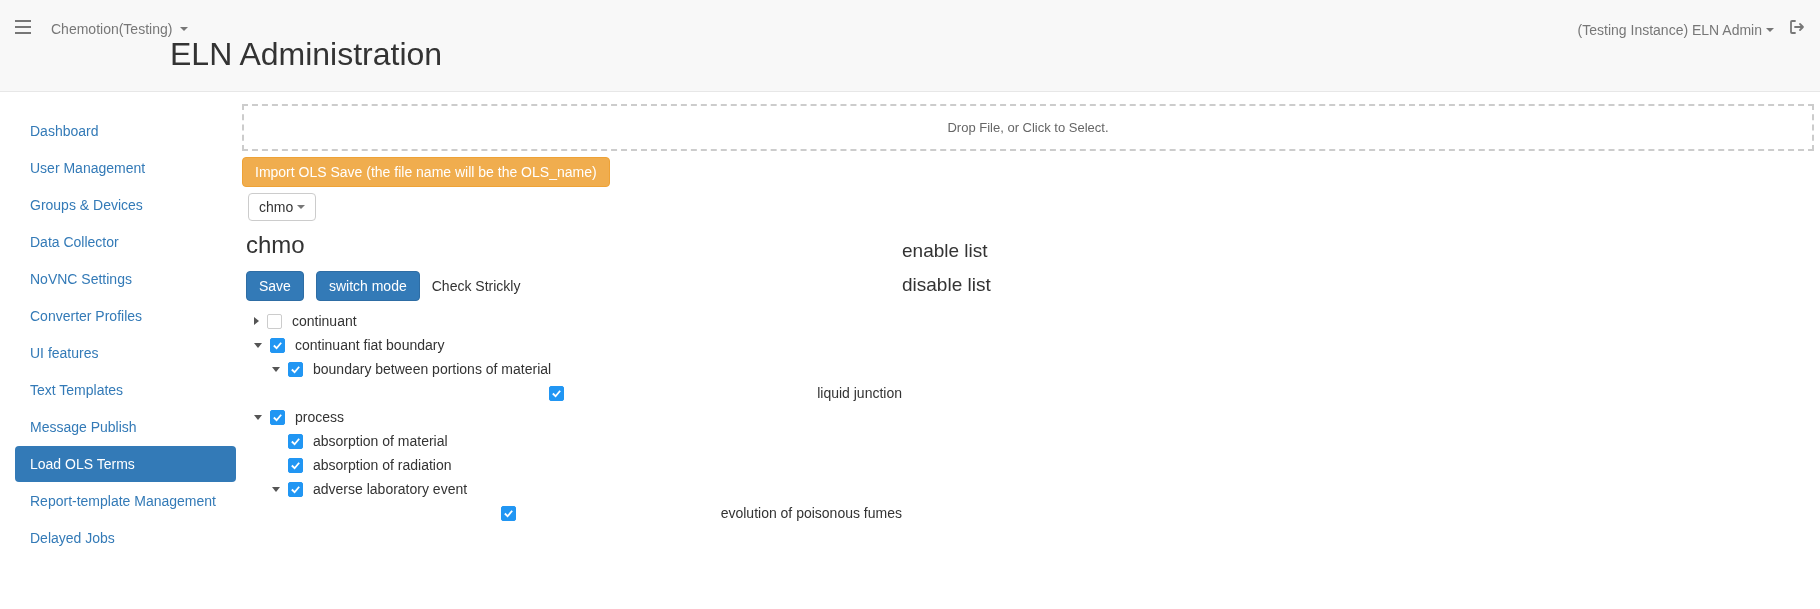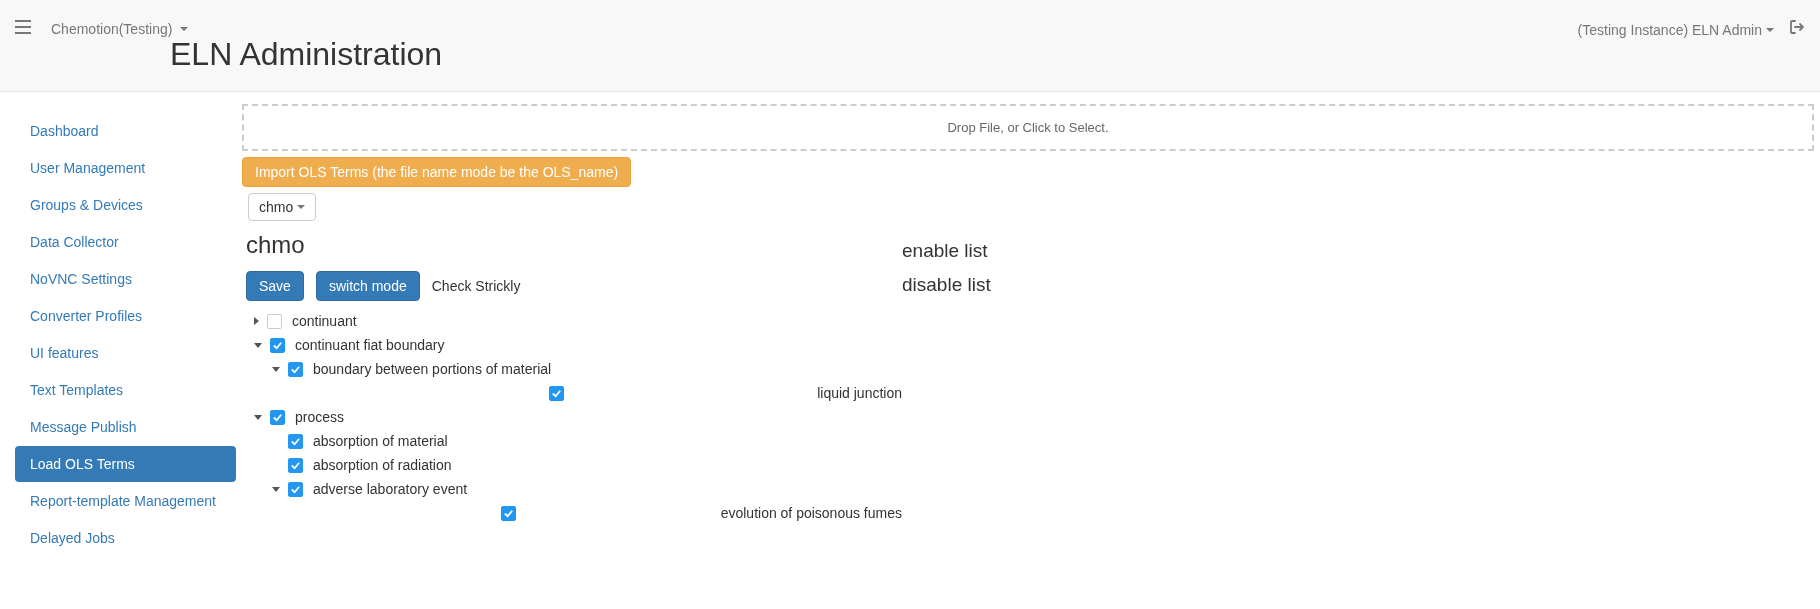--- a/index.html
+++ b/index.html
@@ -205,21 +205,21 @@
       <a class="sidebar-item active">Load OLS Terms</a>
       <a class="sidebar-item">Report-template Management</a>
       <a class="sidebar-item">Delayed Jobs</a>
     </nav>
 
   <div class="content">
     <div class="dropzone">
       <span>Drop File, or Click to Select.</span>
     </div>
     
-    <button class="import-button">Import OLS Terms (the file name mode be the OLS_name)</button>
+    <button class="import-button">Import OLS Save (the file name will be the OLS_name)</button>
     
     <div class="row-below-import">
       <div class="chmo-dropdown">
         <span>chmo</span>
         <span class="caret-down"></span>
       </div>
     </div>
     
     <div class="two-col">
       <div class="tree-col">

